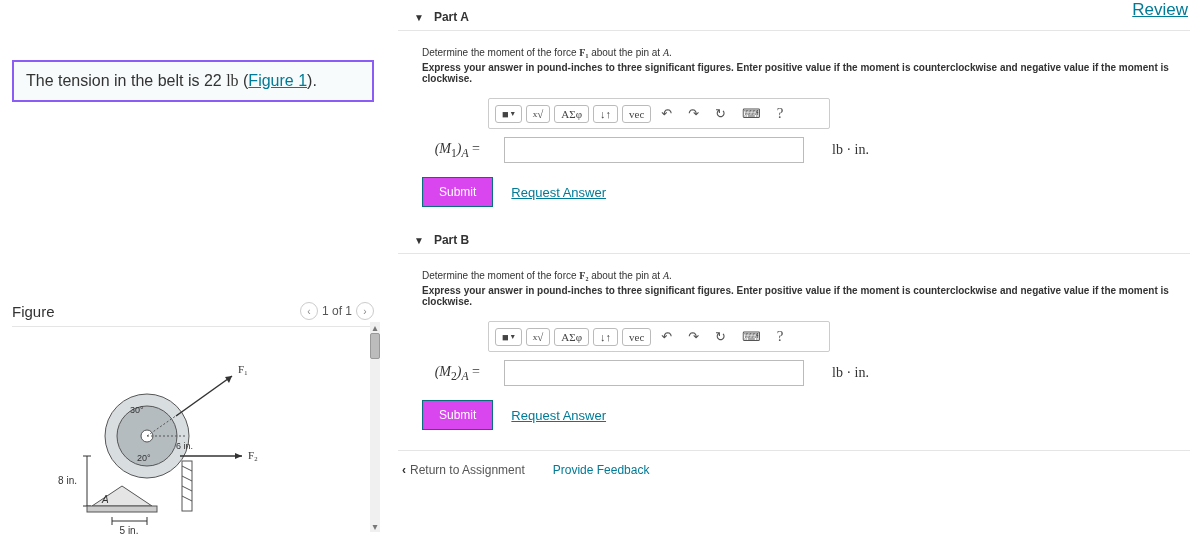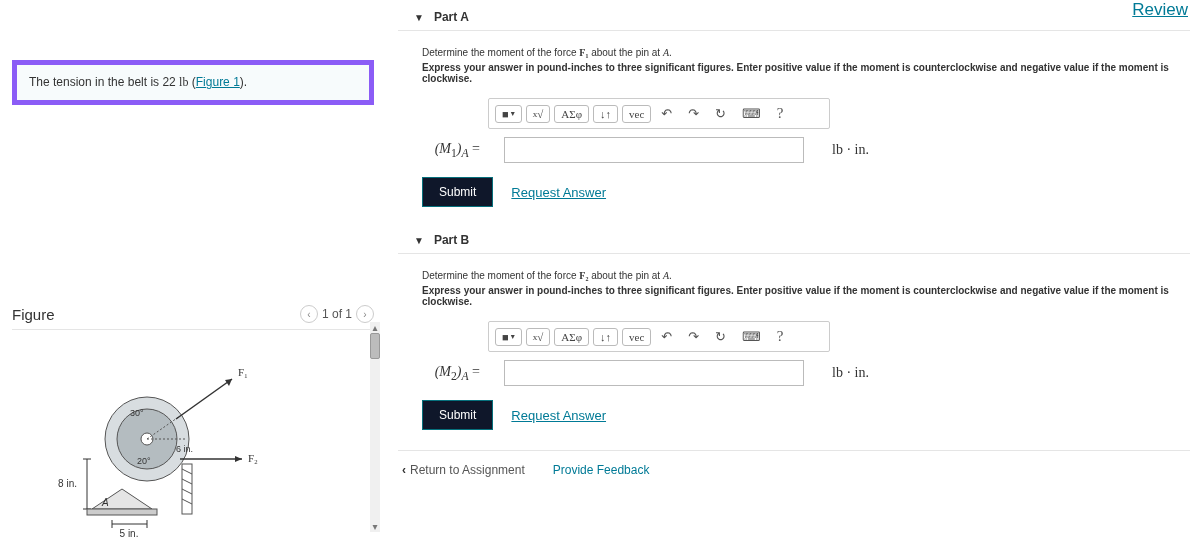--- a/index.html
+++ b/index.html
@@ -15,24 +15,24 @@
   }
   .review-link { position:absolute; top:0; right:12px; font-size:17px; color:#007a96; }
   .left-col {
     position: absolute;
     left: 0; top: 0;
     width: 380px;
     height: 538px;
     padding: 12px 6px 12px 12px;
   }
   .problem-text {
-    border: 5px solid #8b5cf6;
+    border: 2px solid #8b5cf6;
     background: #f7fbfc;
     padding: 10px 12px;
-    font-size: 12px;
+    font-size: 16px;
     margin-top: 48px;
   }
   .problem-text a { color: #007a96; text-decoration: underline; }
   .figure-section { margin-top: 200px; }
   .figure-header {
     display: flex; align-items: center; justify-content: space-between;
     padding-bottom: 6px; border-bottom: 1px solid #e5e5e5;
   }
   .figure-label { font-size: 15px; color: #333; }
   .nav-cluster { display: flex; align-items: center; gap: 4px; font-size: 12px; color:#555;}
@@ -84,21 +84,21 @@
   .tool-btn.plain { border:none; font-size:13px; color:#555; }
   .input-row { display:flex; align-items:center; gap:24px; margin:4px 0 14px 0;}
   .var-label { font-family: 'Times New Roman', serif; font-size:14px; width:58px; text-align:right;}
   .answer-box {
     border:1px solid #bbb; background:#fff;
     width:300px; height:26px; padding:2px 4px; font-size:13px;
   }
   .units { font-family: 'Times New Roman', serif; font-size:14px; margin-left:4px;}
   .submit-row { display:flex; align-items:center; gap:18px; }
   .submit-btn {
-    background:#0f172a; color:#fff; border:1px solid #06707c;
+    background:#d946ef; color:#fff; border:1px solid #06707c;
     padding:7px 16px; font-size:12px; cursor:pointer;
   }
   .req-link { color:#007a96; font-size:13px; text-decoration:underline; cursor:pointer;}
   .footer-row {
     display:flex; align-items:center; gap:28px;
     padding:12px 16px 12px 4px; border-top:1px solid #e5e5e5; margin-top:4px; margin-right:8px;
   }
   .ret-link { color:#555; font-size:12px; cursor:pointer; display:flex; align-items:center; gap:4px;}
   .fb-link { color:#007a96; font-size:12px; cursor:pointer;}
   .lt-caret { color:#333; font-weight:bold; }

